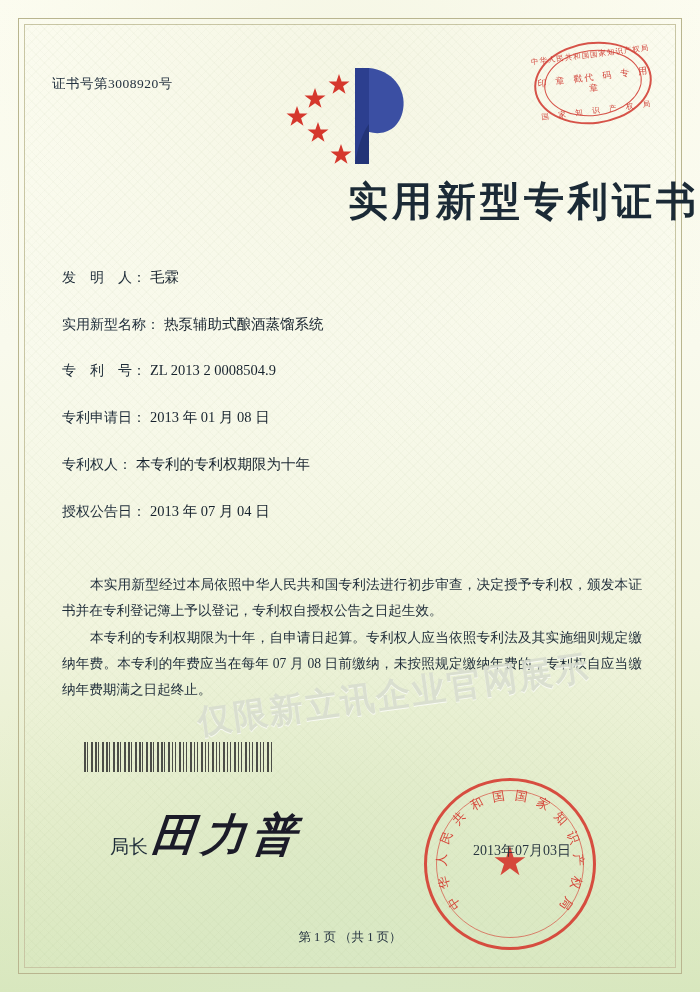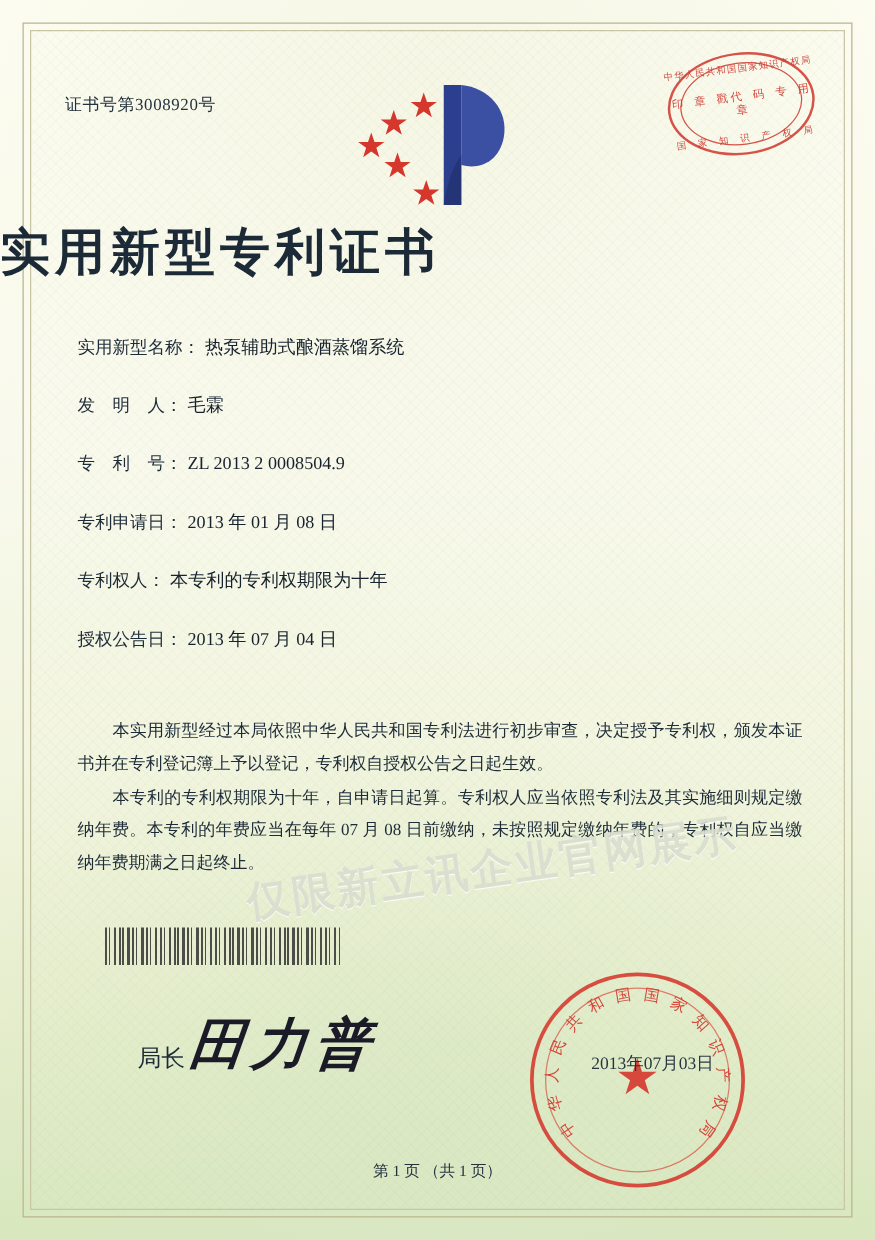--- a/index.html
+++ b/index.html
@@ -115,21 +115,21 @@
     left: 0; right: 0;
     top: 62px;
     height: 112px;
   }
   .emblem svg { display: block; margin: 0 auto; }
 
   .main-title {
     position: absolute;
     left: 0; right: 0;
     top: 174px;
-    text-align: left;
+    text-align: right;
     font-size: 40px;
     font-weight: bold;
     letter-spacing: 4px;
     color: #1b2a36;
     font-family: "Liberation Serif", serif;
   }
 
   .fields {
     position: absolute;
     left: 62px;
@@ -318,26 +318,26 @@
       <path d="M70 6 L70 102 L84 102 L84 6 Z" fill="#2c3f8f"></path>
       <path d="M84 6 C106 8, 122 26, 118 48 C114 68, 98 74, 84 70 Z" fill="#3b4fa3"></path>
       <path d="M70 102 L84 102 L84 62 C78 70, 72 86, 70 102 Z" fill="#233477"></path>
     </svg>
   </div>
 
   <div class="main-title">实用新型专利证书</div>
 
   <div class="fields">
     <div class="field-row">
+      <span class="field-label">发　明　人：</span>
+      <span class="field-value">毛霖</span>
+    </div>
+    <div class="field-row">
       <span class="field-label">实用新型名称：</span>
       <span class="field-value">热泵辅助式酿酒蒸馏系统</span>
-    </div>
-    <div class="field-row">
-      <span class="field-label">发　明　人：</span>
-      <span class="field-value">毛霖</span>
     </div>
     <div class="field-row">
       <span class="field-label">专　利　号：</span>
       <span class="field-value">ZL 2013 2 0008504.9</span>
     </div>
     <div class="field-row">
       <span class="field-label">专利申请日：</span>
       <span class="field-value">2013 年 01 月 08 日</span>
     </div>
     <div class="field-row">

